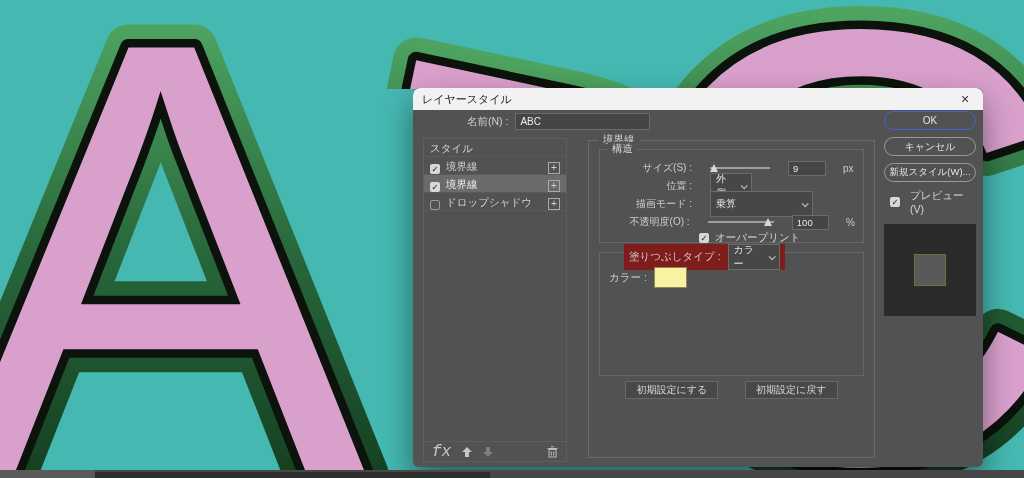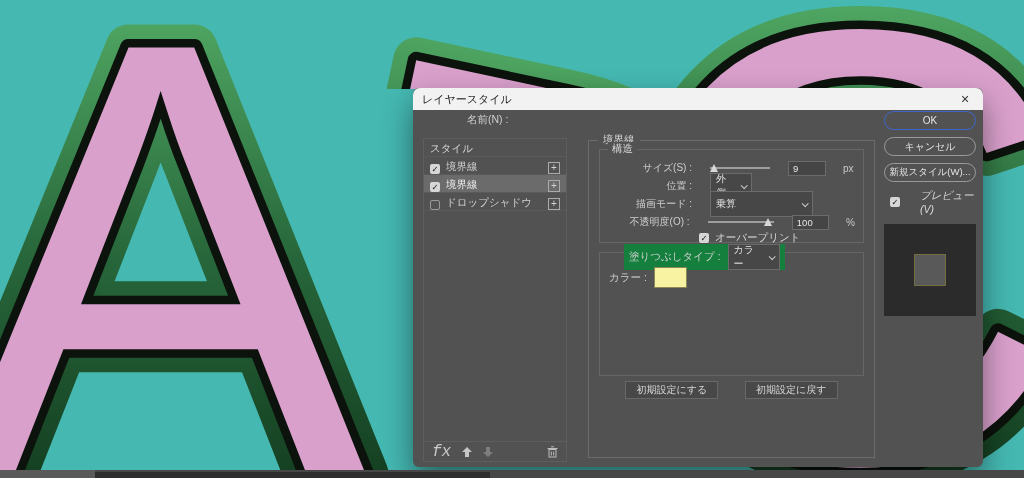--- a/index.html
+++ b/index.html
@@ -62,33 +62,33 @@
   .valbox{width:38px;height:15px;background:#454545;border:1px solid #6b6b6b;font-size:9.5px;
           color:#e6e6e6;display:flex;align-items:center;padding:0 4px;}
   .unit{margin-left:6px;font-size:10px;color:#c9c9c9;}
   .selbox{height:16px;background:#474747;border:1px solid #6b6b6b;display:flex;align-items:center;
           padding:12px 5px;font-size:10px;color:#e2e2e2;gap:6px;}
   .chev{width:5px;height:5px;border-right:1.2px solid #c9c9c9;border-bottom:1.2px solid #c9c9c9;
         transform:rotate(45deg) translateY(-1px);flex:0 0 auto;}
   .selbox .chev.right{margin-left:auto;}
   .cbrow{display:flex;align-items:center;}
   .swatch{width:33px;height:21px;background:#f8f2a3;border:1px solid #8d8657;}
-  .fill-legend{position:absolute;top:-9px;left:24px;background:#15803d;padding:0 5px;
+  .fill-legend{position:absolute;top:-9px;left:24px;background:#7f1d1d;padding:0 5px;
                display:flex;align-items:center;gap:7px;}
   .color-row{position:absolute;left:9px;top:14px;display:flex;align-items:center;gap:7px;}
   .defaults-row{position:absolute;left:0;right:0;top:240px;display:flex;justify-content:center;gap:27px;}
   .def-btn{height:18px;padding:0 10px;background:#484848;border:1px solid #686868;color:#d9d9d9;
            font-size:10px;display:flex;align-items:center;font-family:inherit;}
 
   
   .actions{position:absolute;left:471px;top:23px;width:92px;}
   .pill{height:19px;border:1px solid #9a9a9a;border-radius:10px;display:flex;align-items:center;
         justify-content:center;font-size:10px;color:#e4e4e4;margin-bottom:7px;background:transparent;}
   .pill.ok{border:1.5px solid #3f66cc;}
-  .preview-row{display:flex;align-items:center;gap:14px;margin:3px 0 9px 6px;font-size:10.5px;color:#d8d8d8;font-style:italic;}
+  .preview-row{display:flex;align-items:center;gap:4px;margin:3px 0 9px 6px;font-size:10.5px;color:#d8d8d8;}
   .thumbbox{width:92px;height:92px;background:#2b2b2b;position:relative;}
   .thumb-inner{position:absolute;left:30px;top:30px;width:32px;height:32px;background:#595959;
                border:1px solid #746e3e;}
 </style>
 </head>
 <body>
 
 <div class="screen">
 
   <svg class="letters-svg" width="1024" height="478">
@@ -120,20 +120,21 @@
 
   <div class="dialog">
 
     <div class="titlebar">
       <span>レイヤースタイル</span>
       <span class="close">×</span>
     </div>
 
     <div class="name-row">
       <span class="lbl">名前(N) :</span>
+      <input class="name-input" value="ABC" style="">
     </div>
 
     <div class="styles-panel">
       <div class="sp-row">
         <span>スタイル</span>
       </div>
       <div class="sp-row">
         <span class="cb checked"></span>
         <span>境界線</span>
         <span class="plusbox"></span>

